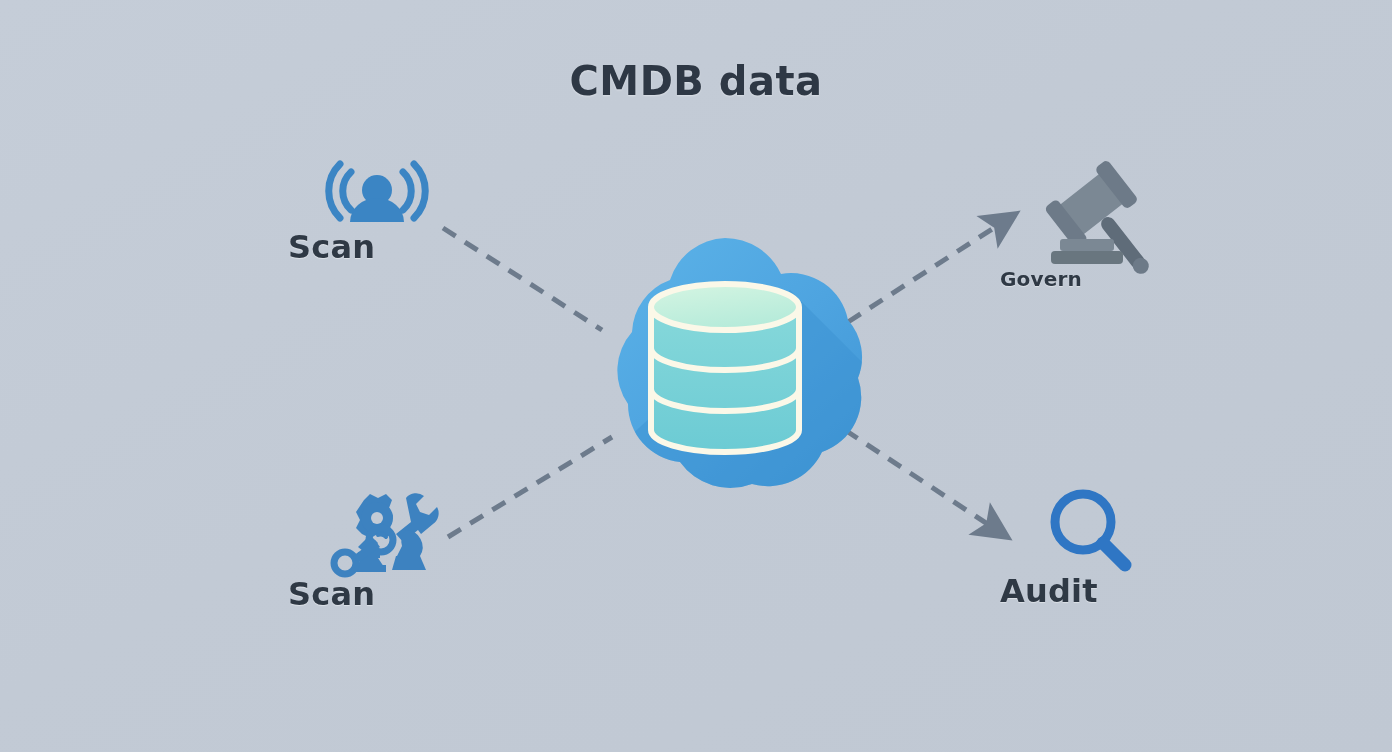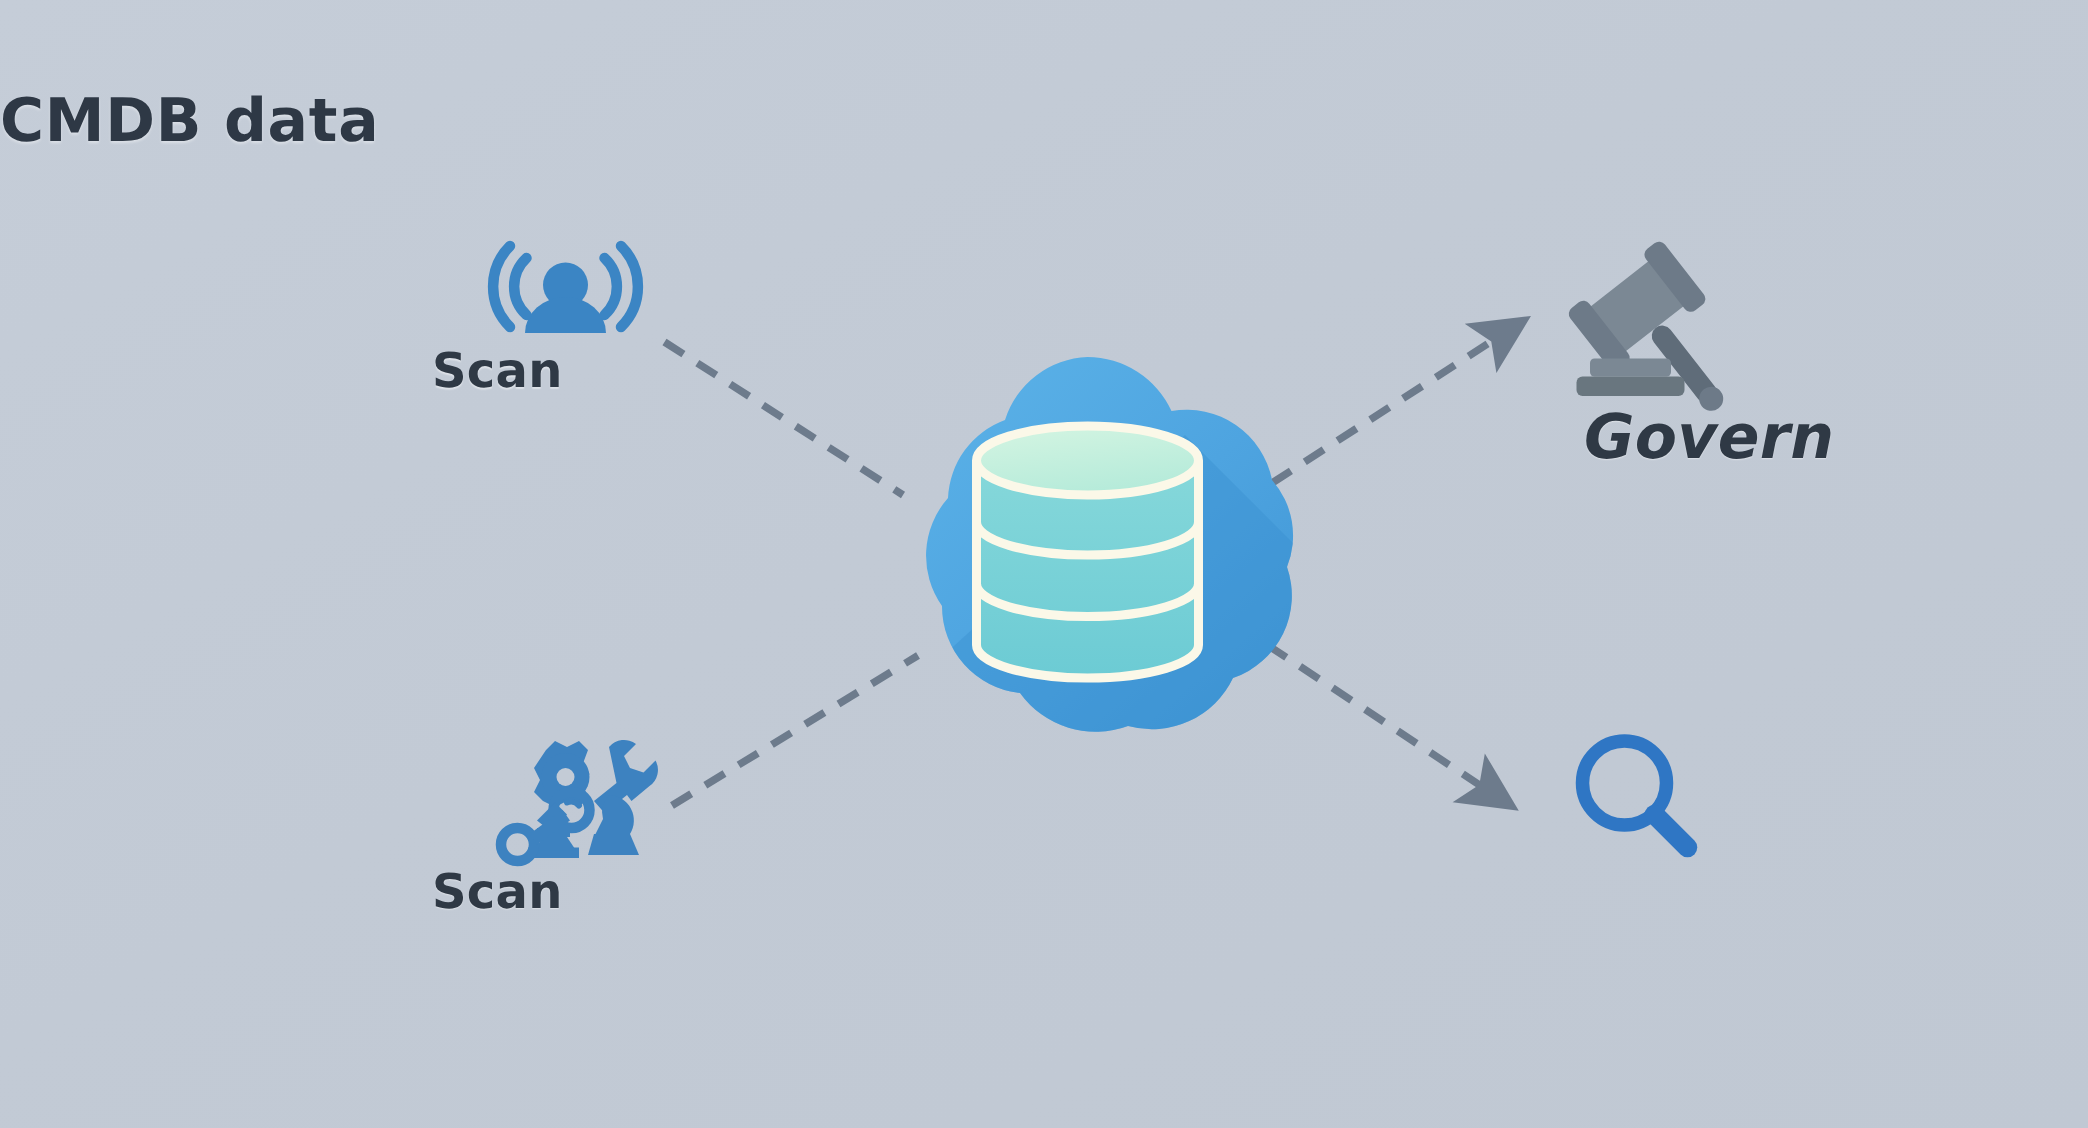--- a/index.html
+++ b/index.html
@@ -34,30 +34,31 @@
     font-weight: 600;
     letter-spacing: 0.2px;
     text-shadow: 0 1px 1px rgba(255,255,255,0.45);
     white-space: nowrap;
   }
   #page-title {
     position: absolute;
     left: 0;
     top: 58px;
     width: 1392px;
+    text-align: center;
     color: #2e3845;
     font-family: "DejaVu Sans", sans-serif;
     font-weight: 700;
     font-size: 40px;
     letter-spacing: 0.5px;
     text-shadow: 0 1px 2px rgba(255,255,255,0.4);
   }
   .label-scan-top   { left: 288px; top: 228px; width: 180px; font-size: 32px; }
   .label-scan-bot   { left: 288px; top: 575px; width: 180px; font-size: 32px; }
-  .label-govern     { left: 1056px; top: 267px; width: 186px; font-size: 41px; font-style: italic; }
+  .label-govern     { left: 1000px; top: 267px; width: 186px; font-size: 20px; }
   .label-audit      { left: 1000px; top: 572px; width: 186px; font-size: 32px; }
 </style>
 </head>
 <body>
 
 <div id="canvas">
 
   <div id="page-title">CMDB data</div>
 
   <svg id="diagram-svg" viewBox="0 0 1392 752">
@@ -193,14 +194,15 @@
       <path d="M1103 543 l22 22" stroke="#2f76c4" stroke-width="13" stroke-linecap="round"></path>
     </g>
   </svg>
 
   <div class="node-label label-scan-top">Scan</div>
 
   <div class="node-label label-scan-bot">Scan</div>
 
   <div class="node-label label-govern">Govern</div>
 
+  <div class="node-label label-audit">Audit</div>
 
 </div>
 
 </body></html>

